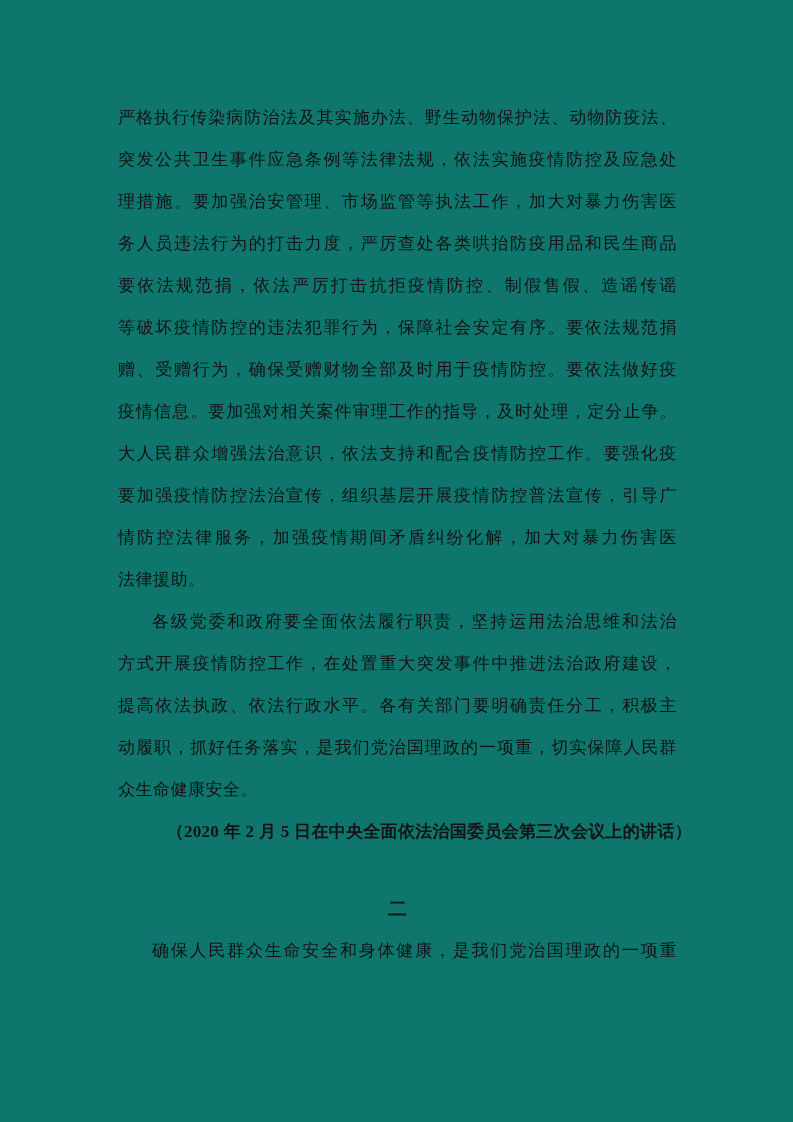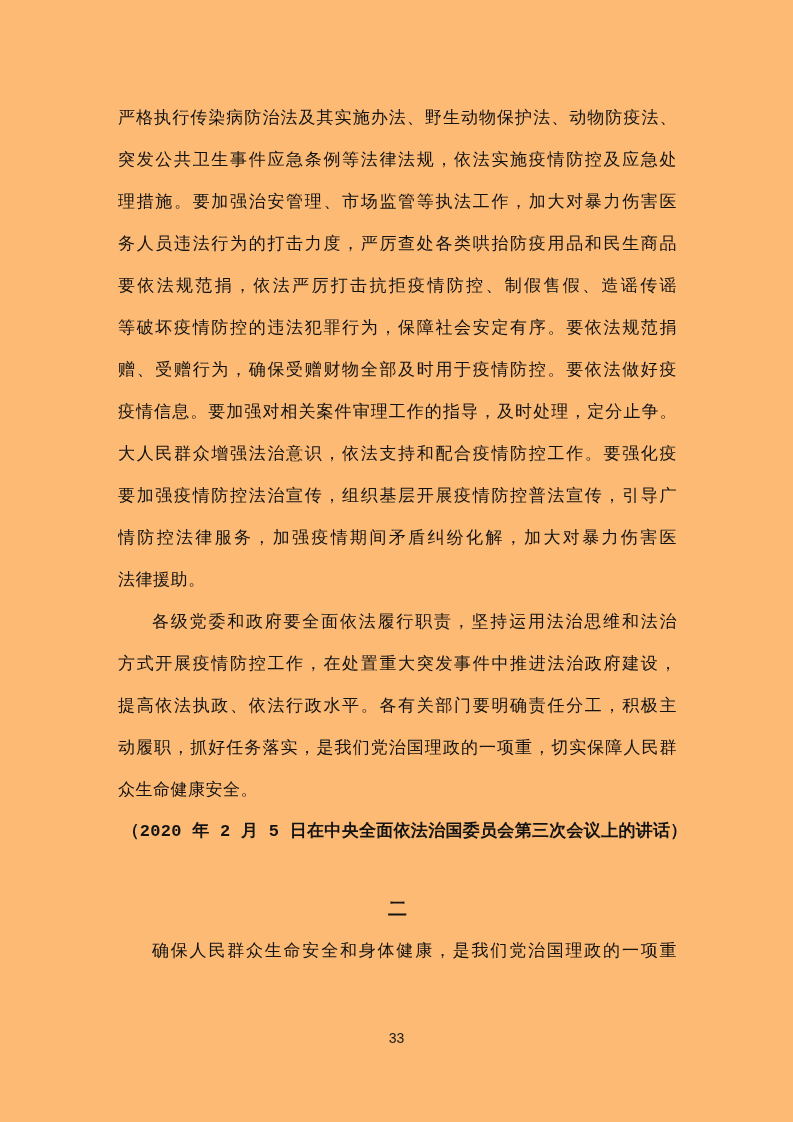--- a/index.html
+++ b/index.html
@@ -4,21 +4,21 @@
 <style>
   html, body {
     margin: 0;
     padding: 0;
     background: #ffffff;
   }
   .page {
     position: relative;
     width: 793px;
     height: 1122px;
-    background: #fdba74;
+    background: #0f766e;
     color: #131313;
     font-family: "Liberation Serif", "DejaVu Serif", serif;
     overflow: hidden;
   }
   .text-block {
     position: absolute;
     left: 118px;
     top: 97px;
     width: 559px;
     font-size: 17px;
@@ -34,25 +34,25 @@
   }
   .line.short {
     text-align-last: left;
   }
   .line.indent {
     text-indent: 2em;
   }
   .attribution {
     height: 42px;
     line-height: 42px;
-    text-align: center;
+    text-align: right;
     margin-right: -15px;
     font-weight: bold;
     font-size: 17px;
-    font-family: Liberation Mono, monospace;
+    font-family: Liberation Serif, serif;
     letter-spacing: 0.3px;
   }
   .section-heading {
     margin-top: 35px;
     height: 42px;
     line-height: 42px;
     text-align: center;
     font-weight: bold;
     font-size: 19px;
     font-family: "Liberation Sans", "DejaVu Sans", sans-serif;
@@ -94,14 +94,13 @@
         <div class="line">提高依法执政、依法行政水平。各有关部门要明确责任分工，积极主</div>
         <div class="line">动履职，抓好任务落实，是我们党治国理政的一项重，切实保障人民群</div>
         <div class="line short">众生命健康安全。</div>
       </div>
     <div class="attribution">（2020 年 2 月 5 日在中央全面依法治国委员会第三次会议上的讲话）</div>
     <div class="section-heading">二</div>
     <div>
         <div class="line indent">确保人民群众生命安全和身体健康，是我们党治国理政的一项重</div>
       </div>
   </div>
-  <div class="page-number">33</div>
 </div>
 
 </body></html>

